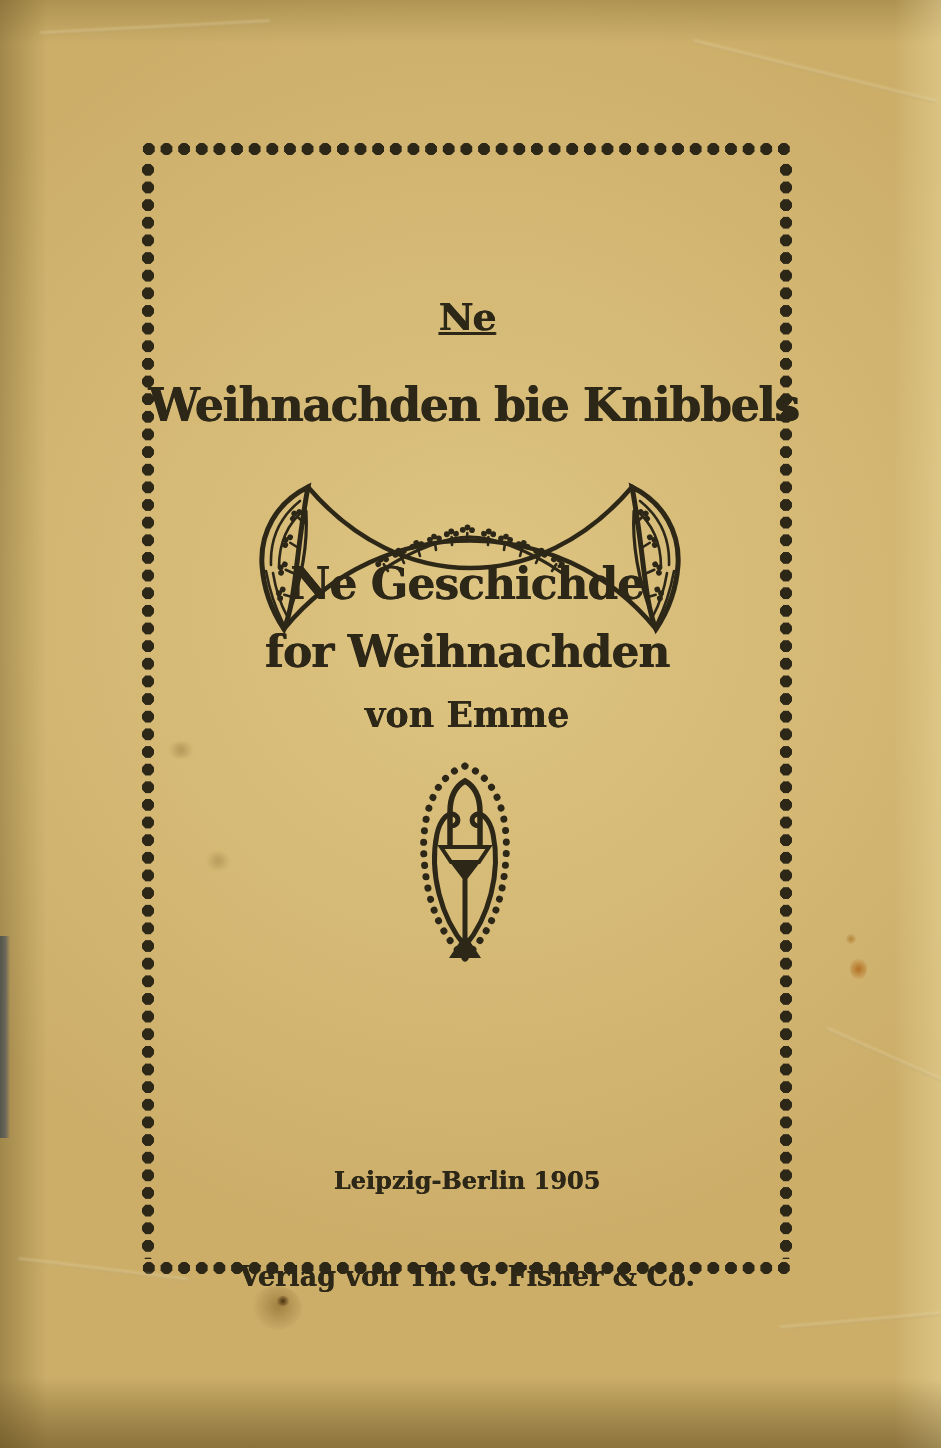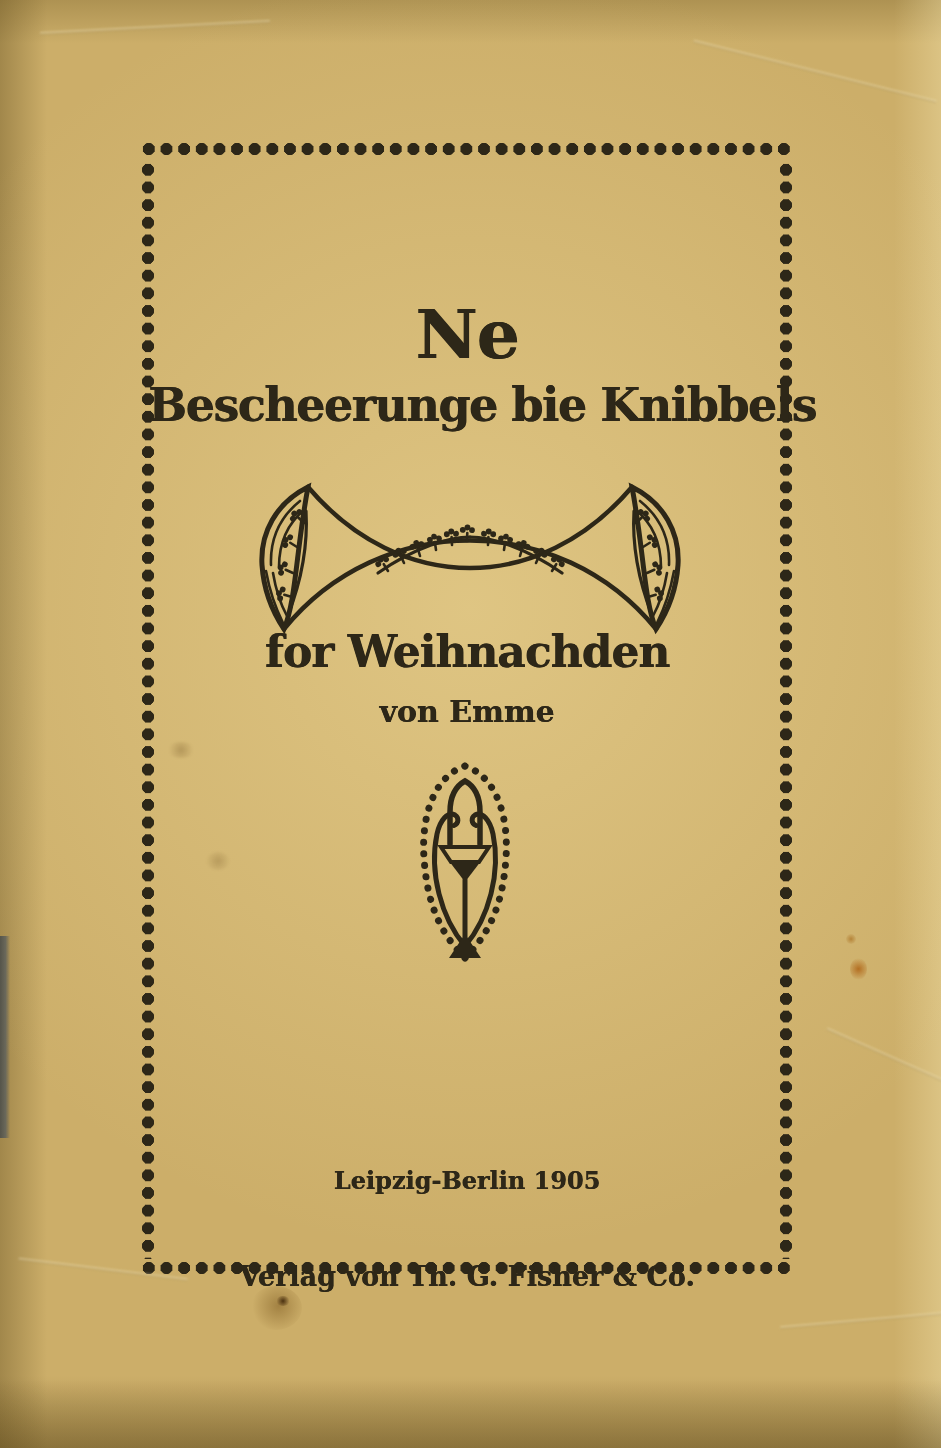--- a/index.html
+++ b/index.html
@@ -38,25 +38,25 @@
   .dots-top{left:140px;top:142px;width:653px;}
   .dots-bottom{left:140px;top:1261px;width:653px;}
   .dots-left{left:141px;top:161px;height:1098px;}
   .dots-right{left:779px;top:161px;height:1098px;}
   
   .tcenter{
     position:absolute;left:148px;width:638px;
     text-align:center;font-weight:700;color:var(--ink);
     white-space:nowrap;
   }
-  .title1{top:294px;font-size:68px;letter-spacing:-1px;text-shadow:.6px 0 0 currentColor;}
+  .title1{top:294px;font-size:38px;letter-spacing:-1px;text-shadow:.6px 0 0 currentColor;text-decoration:underline;}
   .title2{top:378px;font-size:46px;letter-spacing:-1.5px;text-shadow:.6px 0 0 currentColor;}
   .sub1{top:558px;font-size:44px;letter-spacing:-1px;text-shadow:.5px 0 0 currentColor;z-index:3;}
   .sub2{top:626px;font-size:44px;letter-spacing:-1px;text-shadow:.5px 0 0 currentColor;z-index:3;}
-  .byline{top:694px;font-size:30px;text-shadow:.4px 0 0 currentColor;}
+  .byline{top:694px;font-size:35px;text-shadow:.4px 0 0 currentColor;}
   .imprint1{top:1166px;font-size:24px;text-shadow:.4px 0 0 currentColor;}
   .imprint2{top:1261px;font-size:27px;text-shadow:.4px 0 0 currentColor;}
   
   .vignette{position:absolute;left:250px;top:477px;z-index:2;}
   .seal{position:absolute;left:403px;top:760px;}
   
   .crease{position:absolute;height:3px;filter:blur(1.1px);
     background:linear-gradient(to bottom, rgba(255,243,205,.55), rgba(122,96,38,.28));}
   .crease.v{width:3px;height:auto;
     background:linear-gradient(to right, rgba(255,243,205,.45), rgba(122,96,38,.25));}
@@ -91,21 +91,21 @@
 <body>
 
 <div class="page">
 
   <div class="dots-h dots-top"></div>
   <div class="dots-h dots-bottom"></div>
   <div class="dots-v dots-left"></div>
   <div class="dots-v dots-right"></div>
 
   <div class="tcenter title1">Ne</div>
-  <div class="tcenter title2">Bescheerunge bie Knibbels</div>
+  <div class="tcenter title2">Weihnachden bie Knibbels</div>
 
   <svg class="vignette" width="440" height="175" viewBox="0 0 440 175">
     <defs>
       <g id="lf">
         <path d="M0,0 L0,-8" stroke="#2d2718" stroke-width="2.6" stroke-linecap="round" fill="none"></path>
         <circle cx="-4.6" cy="-11" r="2.9" fill="#2d2718"></circle>
         <circle cx="0" cy="-13.5" r="2.9" fill="#2d2718"></circle>
         <circle cx="4.6" cy="-11" r="2.9" fill="#2d2718"></circle>
       </g>
     </defs>
@@ -147,20 +147,21 @@
     <use href="#lf" transform="translate(47,70) rotate(-58)"></use>
     <use href="#lf" transform="translate(43,96) rotate(-66)"></use>
     <use href="#lf" transform="translate(42,120) rotate(-74)"></use>
 
     <use href="#lf" transform="translate(386,46) rotate(46)"></use>
     <use href="#lf" transform="translate(393,70) rotate(58)"></use>
     <use href="#lf" transform="translate(397,96) rotate(66)"></use>
     <use href="#lf" transform="translate(398,120) rotate(74)"></use>
   </svg>
 
+  <div class="tcenter sub1">Ne Geschichde</div>
   <div class="tcenter sub2">for Weihnachden</div>
   <div class="tcenter byline">von Emme</div>
 
   <svg class="seal" width="125" height="212" viewBox="0 0 125 212">
 
     <path class="ink-s" stroke-width="7" stroke-dasharray="0.1 11.4" d="M62,6 C92,16 106,54 103,98 C100,142 88,172 62,198 C36,172 24,142 21,98 C18,54 32,16 62,6 Z"></path>
 
     <path class="ink-s" stroke-width="5" d="M62,186 C38,158 26,112 34,74 C37,60 45,51 52,55 C56,57.5 56,63.5 51,65.5"></path>
     <path class="ink-s" stroke-width="5" d="M62,186 C86,158 98,112 90,74 C87,60 79,51 72,55 C68,57.5 68,63.5 73,65.5"></path>
 

